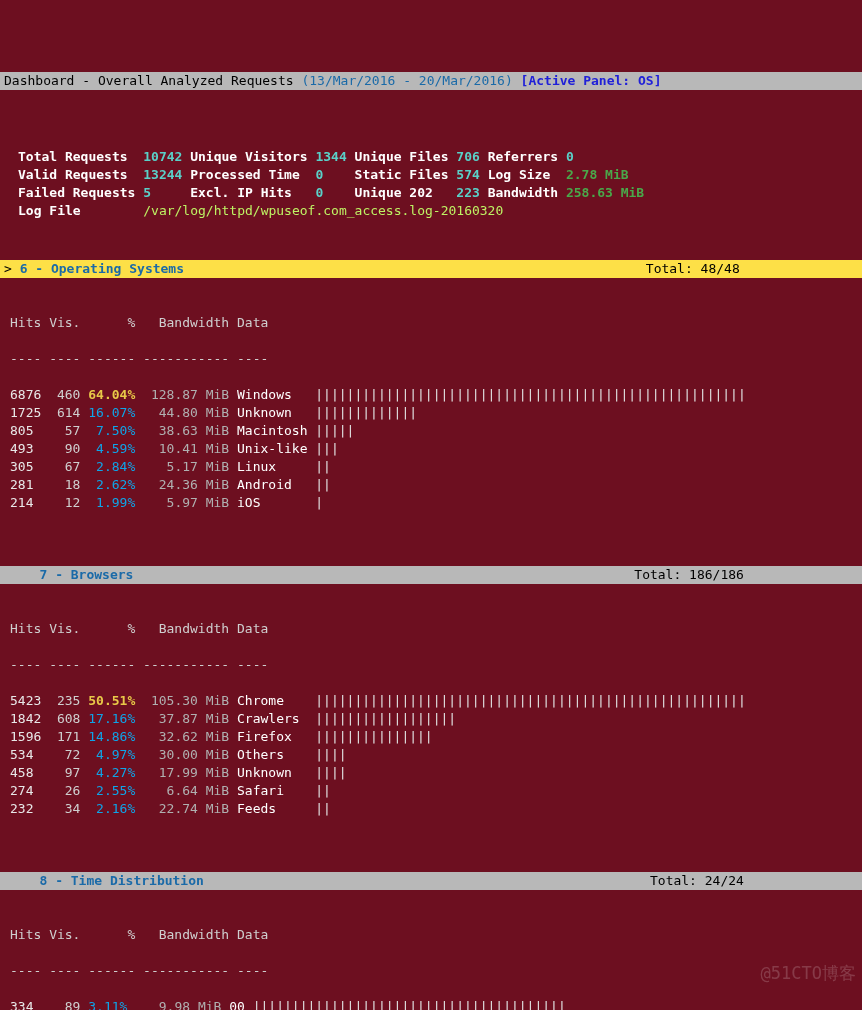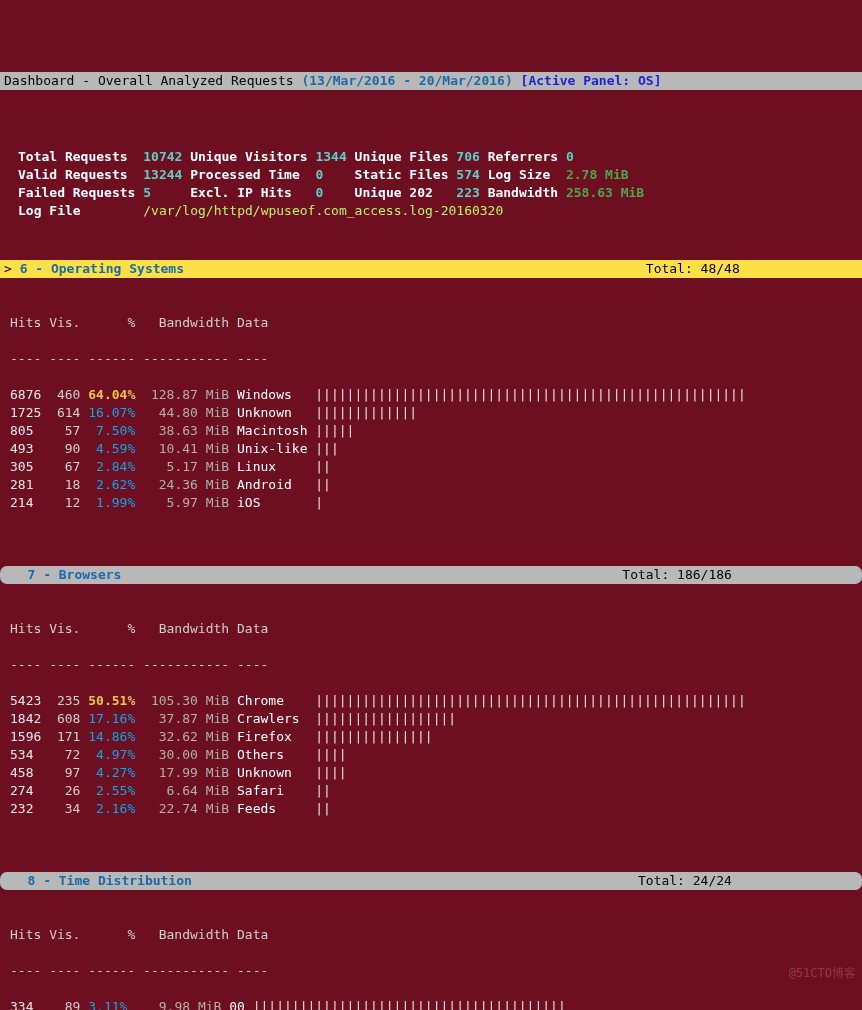--- a/index.html
+++ b/index.html
@@ -12,32 +12,31 @@
     height: 1010px;
     overflow: hidden;
     line-height: 18px;
     white-space: pre;
   }
   .title-bar {
     background: #b8b8b8;
     color: #000;
     padding: 0 4px;
   }
-  .title-bar .cyan { color: #1a6aa8; font-weight: bold; }
+  .title-bar .cyan { color: #1a6aa8; font-weight: normal; }
   .title-bar .blue { color: #2020d8; font-weight: bold; }
   .summary { padding: 4px 10px 4px 18px; }
   .summary .lbl { color: #ffffff; font-weight: bold; }
   .summary .cyan { color: #5ad0c8; font-weight: bold; }
   .summary .grn { color: #4aa84a; font-weight: bold; }
   .summary .yel { color: #bef264; }
   .panel-hdr {
     background: #b8b8b8;
     color: #000;
-    padding: 0 4px;
-    border-radius: 7px;
+    padding: 0 16px;
   }
   .panel-hdr-active {
     background: #fde047;
     color: #000;
     padding: 0 4px;
   }
   .panel-hdr .cyan, .panel-hdr-active .cyan { color: #1a6aa8; font-weight: bold; }
   .cols { padding: 0 10px; color: #cfcfcf; }
   .row { padding: 0 10px; }
   .row .hits { color: #e8e8e8; }
@@ -46,21 +45,21 @@
   .row .pct-yel-b { color: #e8c848; font-weight: bold; text-align: right; }
   .row .bw { color: #b0b0b0; }
   .row .bw-u { color: #b0b0b0; }
   .row .data { color: #ffffff; }
   .row .bar { color: #e0e0e0; }
   .watermark {
     position: absolute;
     right: 6px;
     bottom: 28px;
     color: rgba(255,255,255,.18);
-    font-size: 12px;
+    font-size: 17px;
   }
 </style>
 </head>
 <body>
 
 
 
 <div class="title-bar"><span>Dashboard - Overall Analyzed Requests </span><span class="cyan">(13/Mar/2016 - 20/Mar/2016)</span> <span class="blue">[Active Panel: OS]</span> </div>
 
 <div class="summary">

